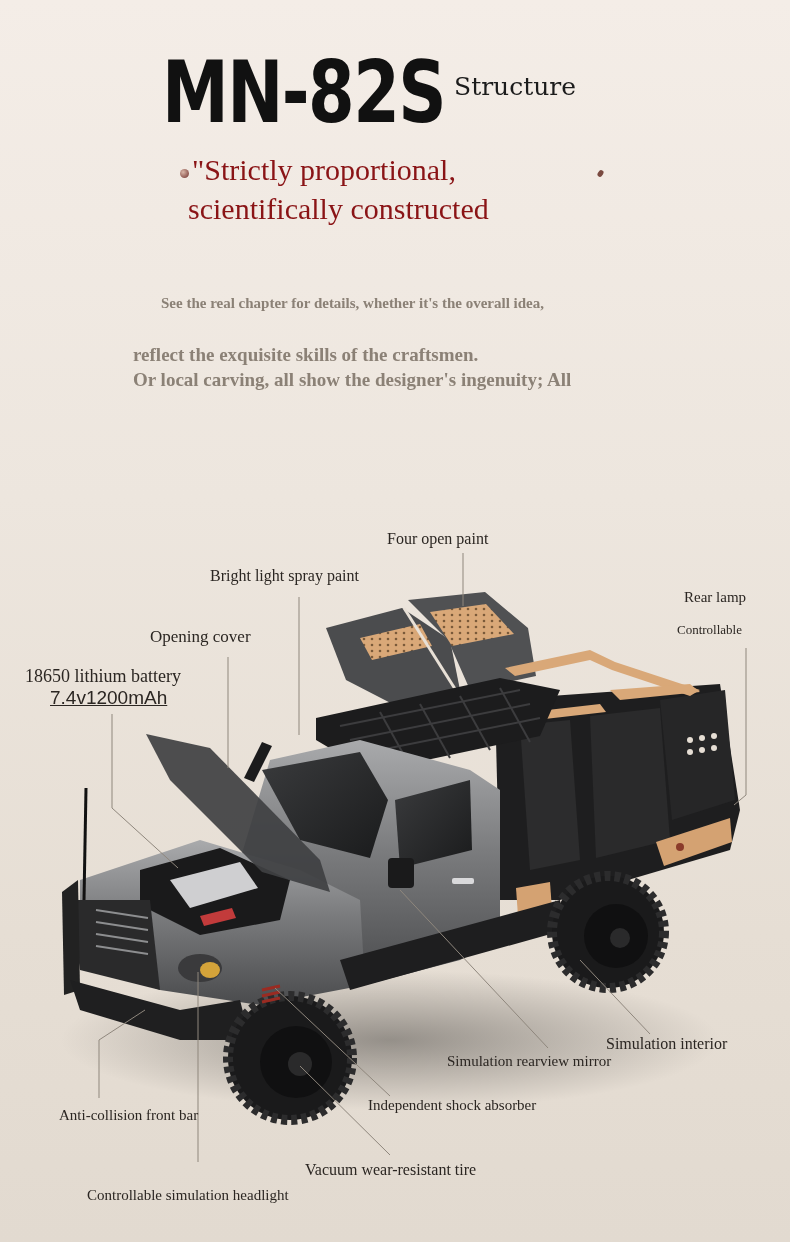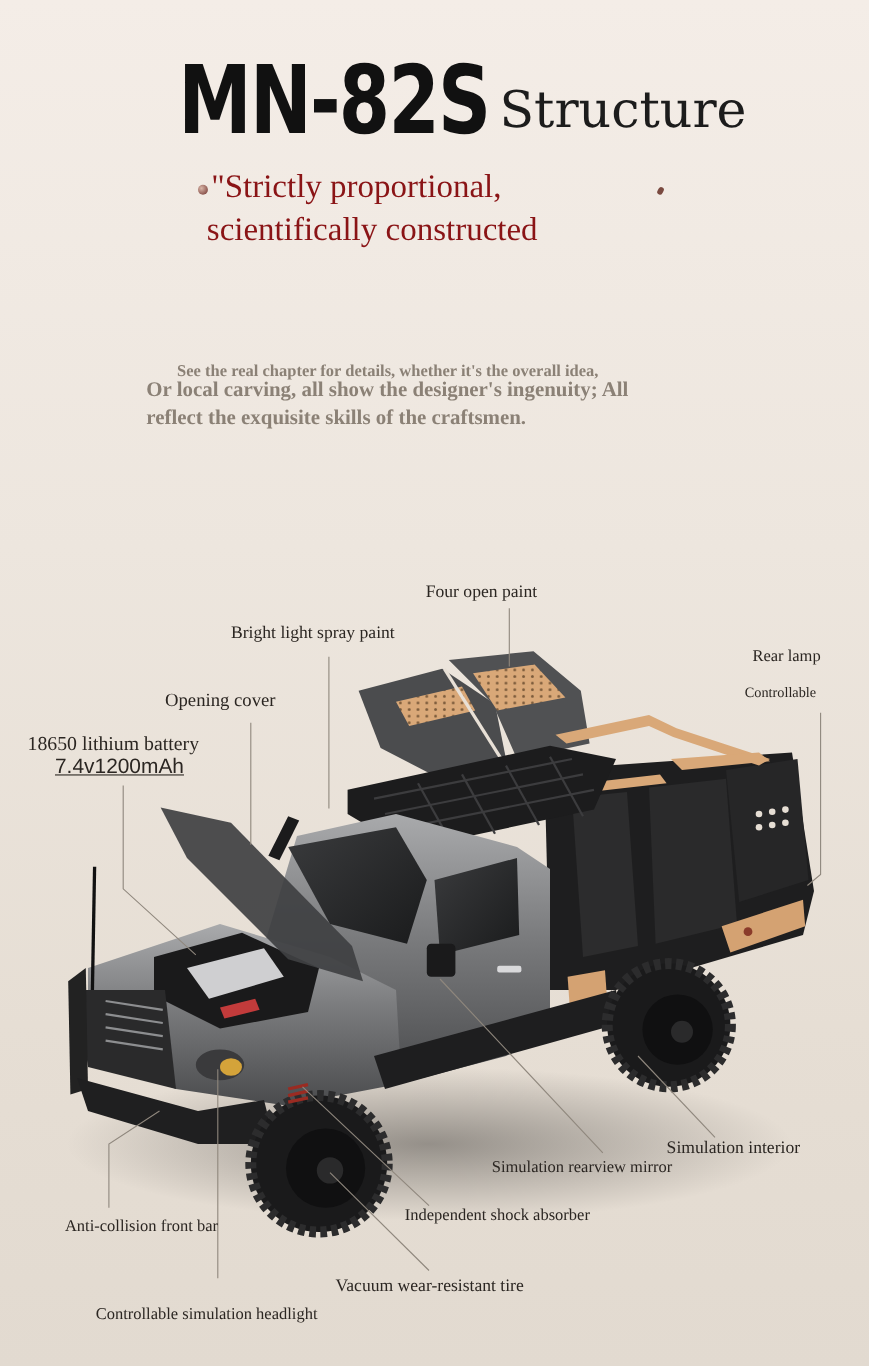--- a/index.html
+++ b/index.html
@@ -10,39 +10,39 @@
   }
   .abs { position: absolute; }
   .model {
     left: 162px; top: 44px;
     font-family: "DejaVu Sans", "Liberation Sans", sans-serif;
     font-weight: bold; font-size: 86px; line-height: 96px;
     color: #111; letter-spacing: -2px;
     transform: scaleX(0.78); transform-origin: left top;
   }
   .structure {
-    left: 454px; top: 72px; font-size: 46px; color: #1c1c1c;
+    left: 454px; top: 72px; font-size: 25px; color: #1c1c1c;
     font-family: "DejaVu Serif", "Liberation Serif", serif;
   }
   .tagline {
     left: 180px; top: 150px; font-size: 30px; line-height: 39px; color: #8a1416;
     font-family: "Liberation Serif", "DejaVu Serif", serif;
   }
   .tagline .dot {
     display: inline-block; width: 9px; height: 9px; border-radius: 50%;
     background: radial-gradient(circle at 35% 35%, #d9b6a8, #6e2f2b);
     margin-right: 3px; vertical-align: middle;
   }
   .speck {
     left: 598px; top: 170px; width: 5px; height: 7px; border-radius: 40%;
     background: #7a4a40; transform: rotate(30deg);
   }
   .sub1 {
     left: 161px; top: 295px; font-size: 15px; color: #8b8176;
-    font-family: "Liberation Serif", "DejaVu Serif", serif; font-weight: bold; margin-top: 35px;
+    font-family: "Liberation Serif", "DejaVu Serif", serif; font-weight: bold;
   }
   .sub2 {
     left: 133px; top: 342px; font-size: 19px; line-height: 25px; color: #8b8176;
     font-family: "Liberation Serif", "DejaVu Serif", serif; font-weight: bold;
   }
   .label {
     font-family: "Liberation Serif", "DejaVu Serif", serif;
     color: #2b2622; font-size: 16px; white-space: nowrap;
   }
   .label.lg { font-size: 18px; }
@@ -58,22 +58,22 @@
 <div class="abs model">MN-82S</div>
 <div class="abs structure">Structure</div>
 <div class="abs tagline">
   <div><span class="dot"></span><span>"Strictly proportional,</span></div>
   <div style="padding-left:8px">scientifically constructed</div>
 </div>
 <div class="abs speck"></div>
 
 <div class="abs sub1">See the real chapter for details, whether it's the overall idea,</div>
 <div class="abs sub2">
+  <div>reflect the exquisite skills of the craftsmen.</div>
   <div>Or local carving, all show the designer's ingenuity; All</div>
-  <div>reflect the exquisite skills of the craftsmen.</div>
 </div>
 
 <svg class="truck" width="790" height="1242" viewBox="0 0 790 1242">
   <defs>
     <linearGradient id="bodyG" x1="0" y1="0" x2="0" y2="1">
       <stop offset="0" stop-color="#a9aaac"></stop>
       <stop offset="0.45" stop-color="#7b7c7e"></stop>
       <stop offset="1" stop-color="#4a4b4d"></stop>
     </linearGradient>
     <linearGradient id="glassG" x1="0" y1="0" x2="1" y2="1">

